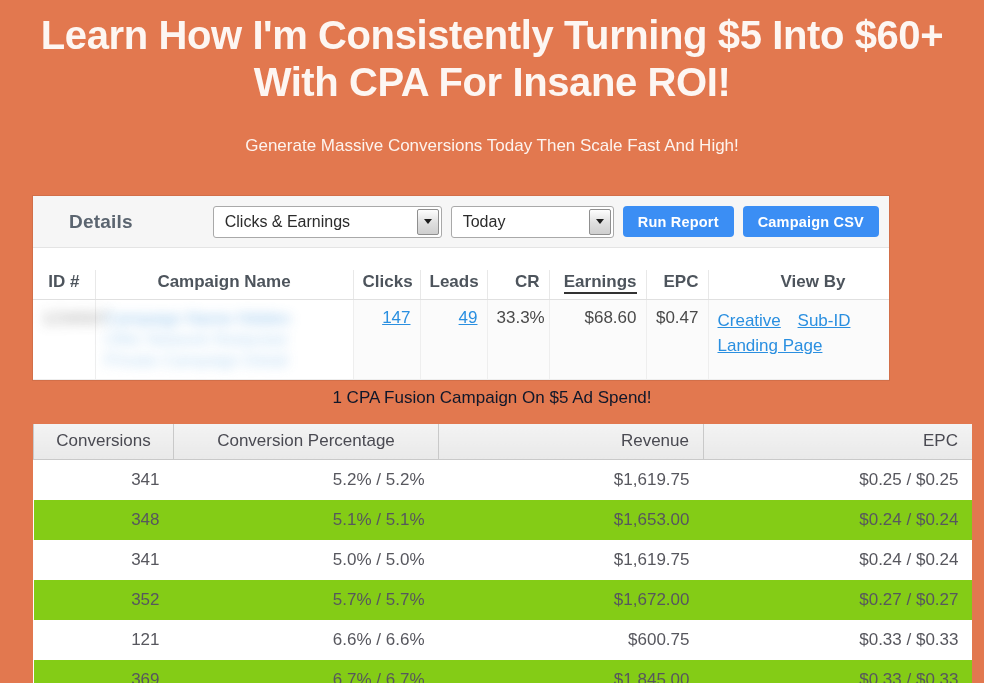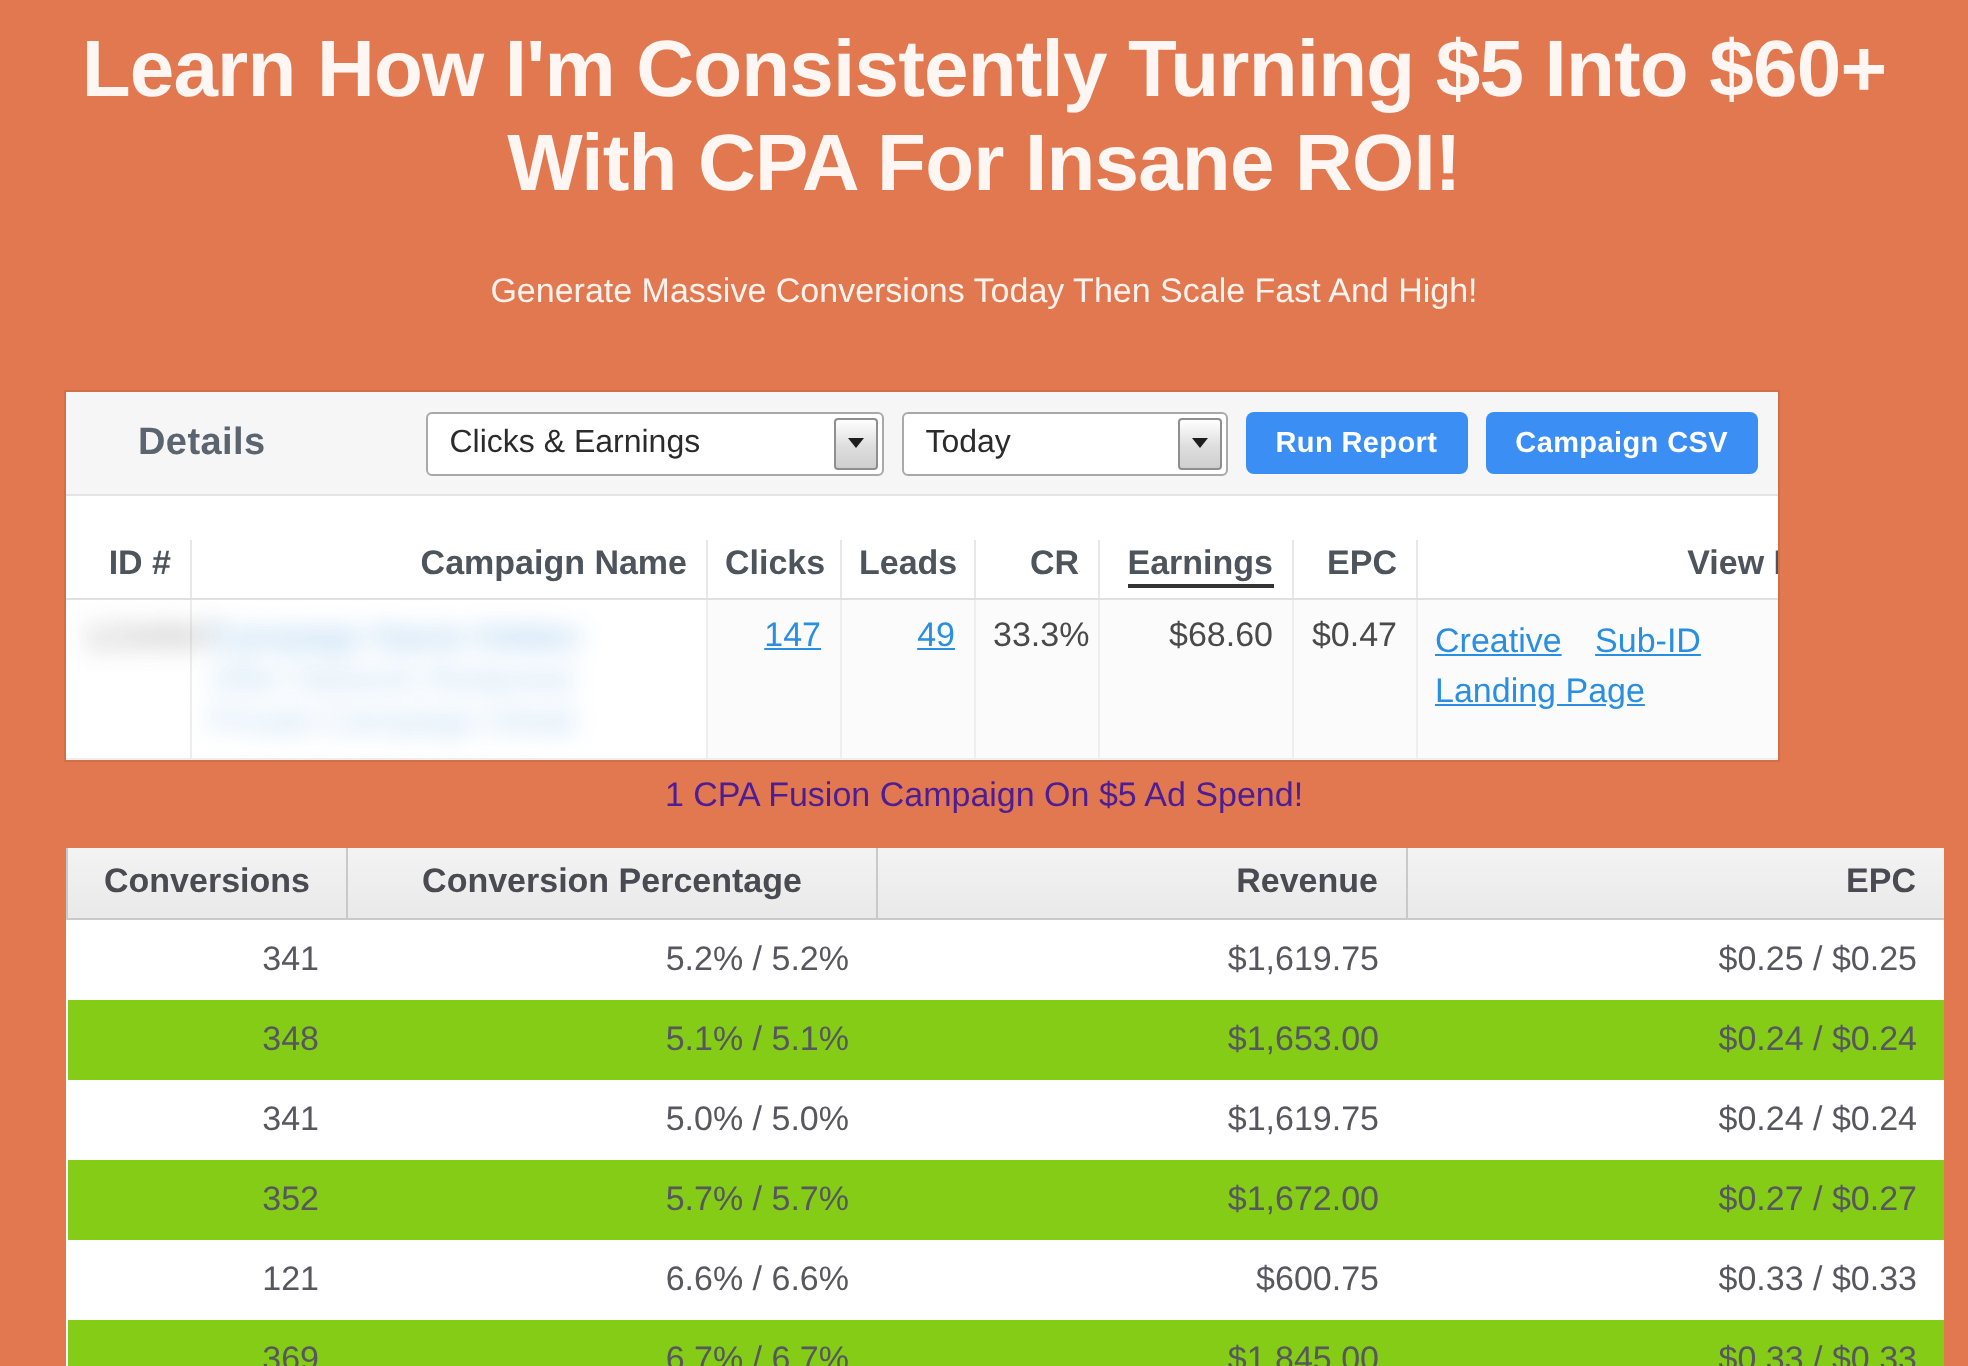--- a/index.html
+++ b/index.html
@@ -135,21 +135,21 @@
     width: 100%;
     border-collapse: collapse;
     table-layout: fixed;
     font-size: 17px;
   }
   table.camp th {
     font-size: 17px;
     font-weight: bold;
     color: #4d545c;
     padding: 2px 9px 7px 9px;
-    text-align: right;
+    text-align: center;
     border-bottom: 1px solid #e0e0e0;
     border-right: 1px solid #e8e8e8;
     vertical-align: bottom;
     white-space: nowrap;
   }
   table.camp th.num { text-align: right; }
   table.camp th.sorted span {
     border-bottom: 2px solid #333;
     padding-bottom: 1px;
   }
@@ -180,21 +180,21 @@
   .redact .rname { color: #79b6e8; }
   .redact .rsub { color: #a8d0f0; }
 
   
   .caption {
     position: absolute;
     left: 0;
     top: 388px;
     width: 984px;
     text-align: center;
-    color: #4c1d95;
+    color: #0f172a;
     font-size: 17px;
     line-height: 20px;
   }
 
   
   .stats-wrap {
     position: absolute;
     left: 33px;
     top: 424px;
     width: 939px;
@@ -207,21 +207,21 @@
     border-collapse: collapse;
     table-layout: fixed;
     font-family: "Liberation Sans", sans-serif;
   }
   table.stats th {
     background: linear-gradient(#f3f3f3, #e9e9e9);
     border: 1px solid #c9c9c9;
     border-top: none;
     color: #4a4a52;
     font-size: 17px;
-    font-weight: bold;
+    font-weight: normal;
     padding: 7px 14px 8px 14px;
     height: 31px;
     box-sizing: border-box;
     white-space: nowrap;
   }
   table.stats th.c { text-align: center; }
   table.stats th.r { text-align: right; }
   table.stats td {
     color: #57575e;
     font-size: 17px;

